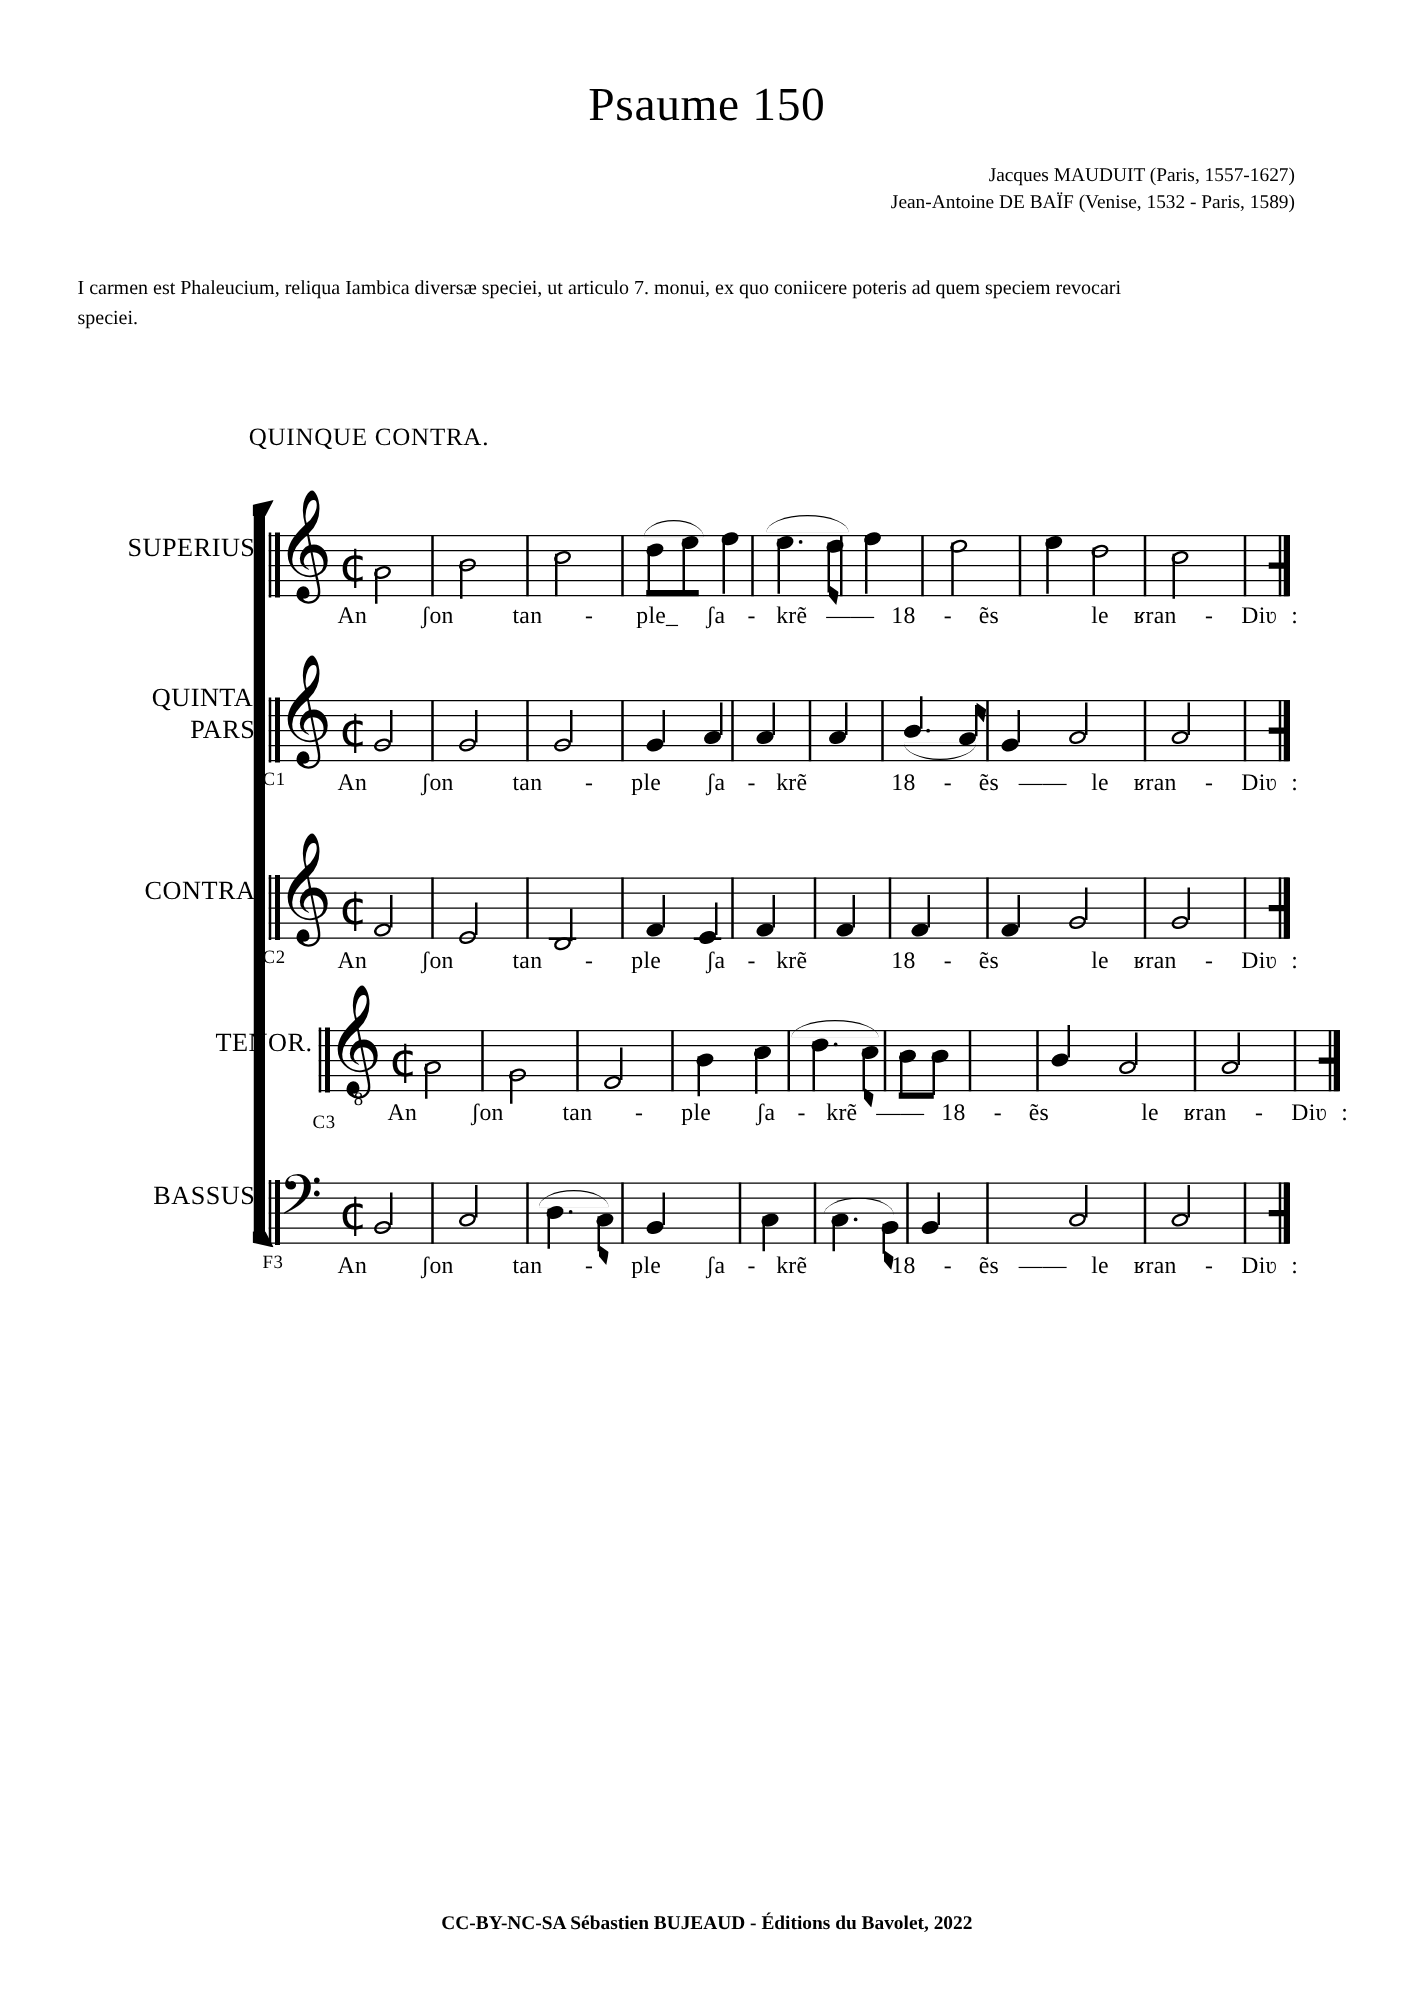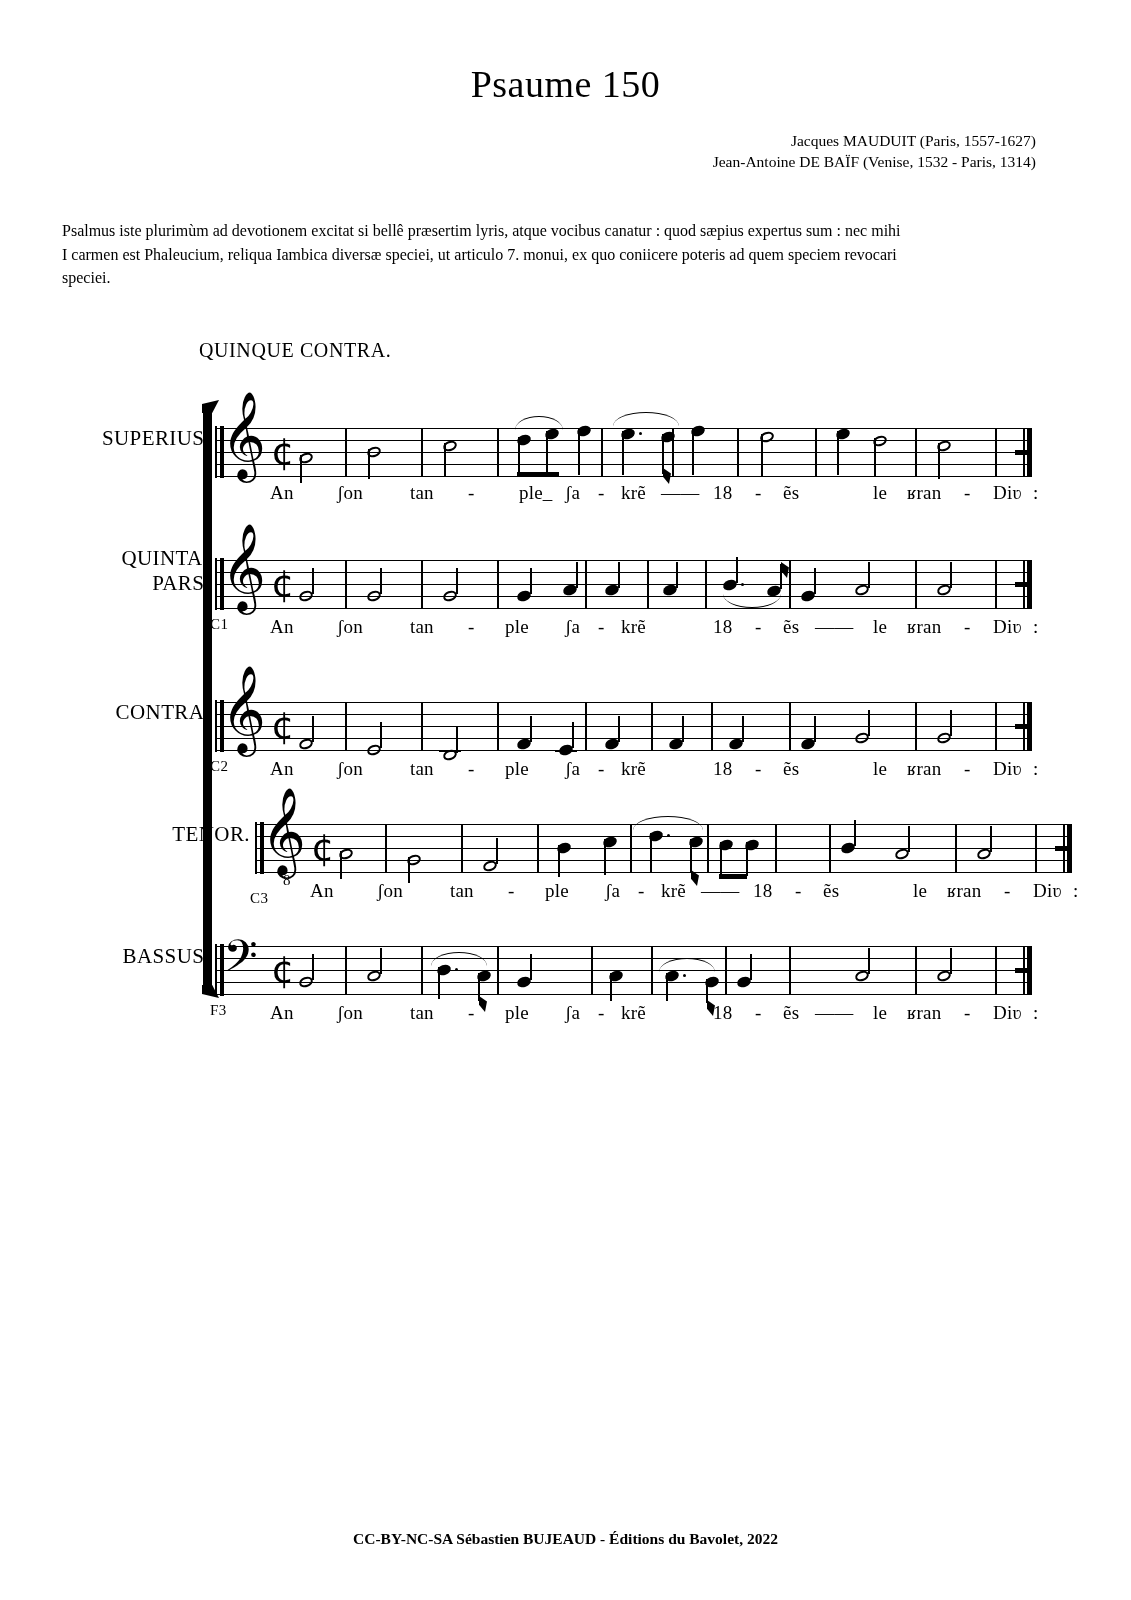--- a/index.html
+++ b/index.html
@@ -281,25 +281,24 @@
     font-weight: bold;
   }
 </style>
 </head>
 <body>
 
 <div class="page-title">Psaume 150</div>
 
 <div class="credits">
   <div>Jacques MAUDUIT (Paris, 1557-1627)</div>
-  <div>Jean-Antoine DE BAÏF (Venise, 1532 - Paris, 1314)</div>
+  <div>Jean-Antoine DE BAÏF (Venise, 1532 - Paris, 1589)</div>
 </div>
 
 <div class="preface">
-  <p>Psalmus iste plurimùm ad devotionem excitat si bellê præsertim lyris, atque vocibus canatur : quod sæpius expertus sum : nec mihi</p>
   <p>I carmen est Phaleucium, reliqua Iambica diversæ speciei, ut articulo 7. monui, ex quo coniicere poteris ad quem speciem revocari</p>
   <p>speciei.</p>
 </div>
 
 <div class="section-heading">QUINQUE CONTRA.</div>
 
 <div class="system">
 
   <div class="system-bracket"></div>
 
@@ -390,21 +389,21 @@
       <div class="barline" style="left:780px;"></div>
       <div class="endbar-thin" style="left:808px;"></div>
       <div class="endbar-thick" style="left:812px;"></div>
     </div>
 
     <div class="lyrics" style="top:78px;">
       <span class="lyric" style="left:55px">An</span>
       <span class="lyric" style="left:122px">ʃon</span>
       <span class="lyric" style="left:195px">tan</span>
       <span class="lyric" style="left:253px">-</span>
-      <span class="lyric" style="left:304px">ple_</span>
+      <span class="lyric" style="left:294px">ple_</span>
       <span class="lyric" style="left:350px">ʃa</span>
       <span class="lyric" style="left:383px">-</span>
       <span class="lyric" style="left:406px">krẽ</span>
       <span class="lyric" style="left:446px">——</span>
       <span class="lyric" style="left:498px">18</span>
       <span class="lyric" style="left:540px">-</span>
       <span class="lyric" style="left:568px">ẽs</span>
       <span class="lyric" style="left:658px">le</span>
       <span class="lyric" style="left:692px">ʁran</span>
       <span class="lyric" style="left:749px">-</span>

